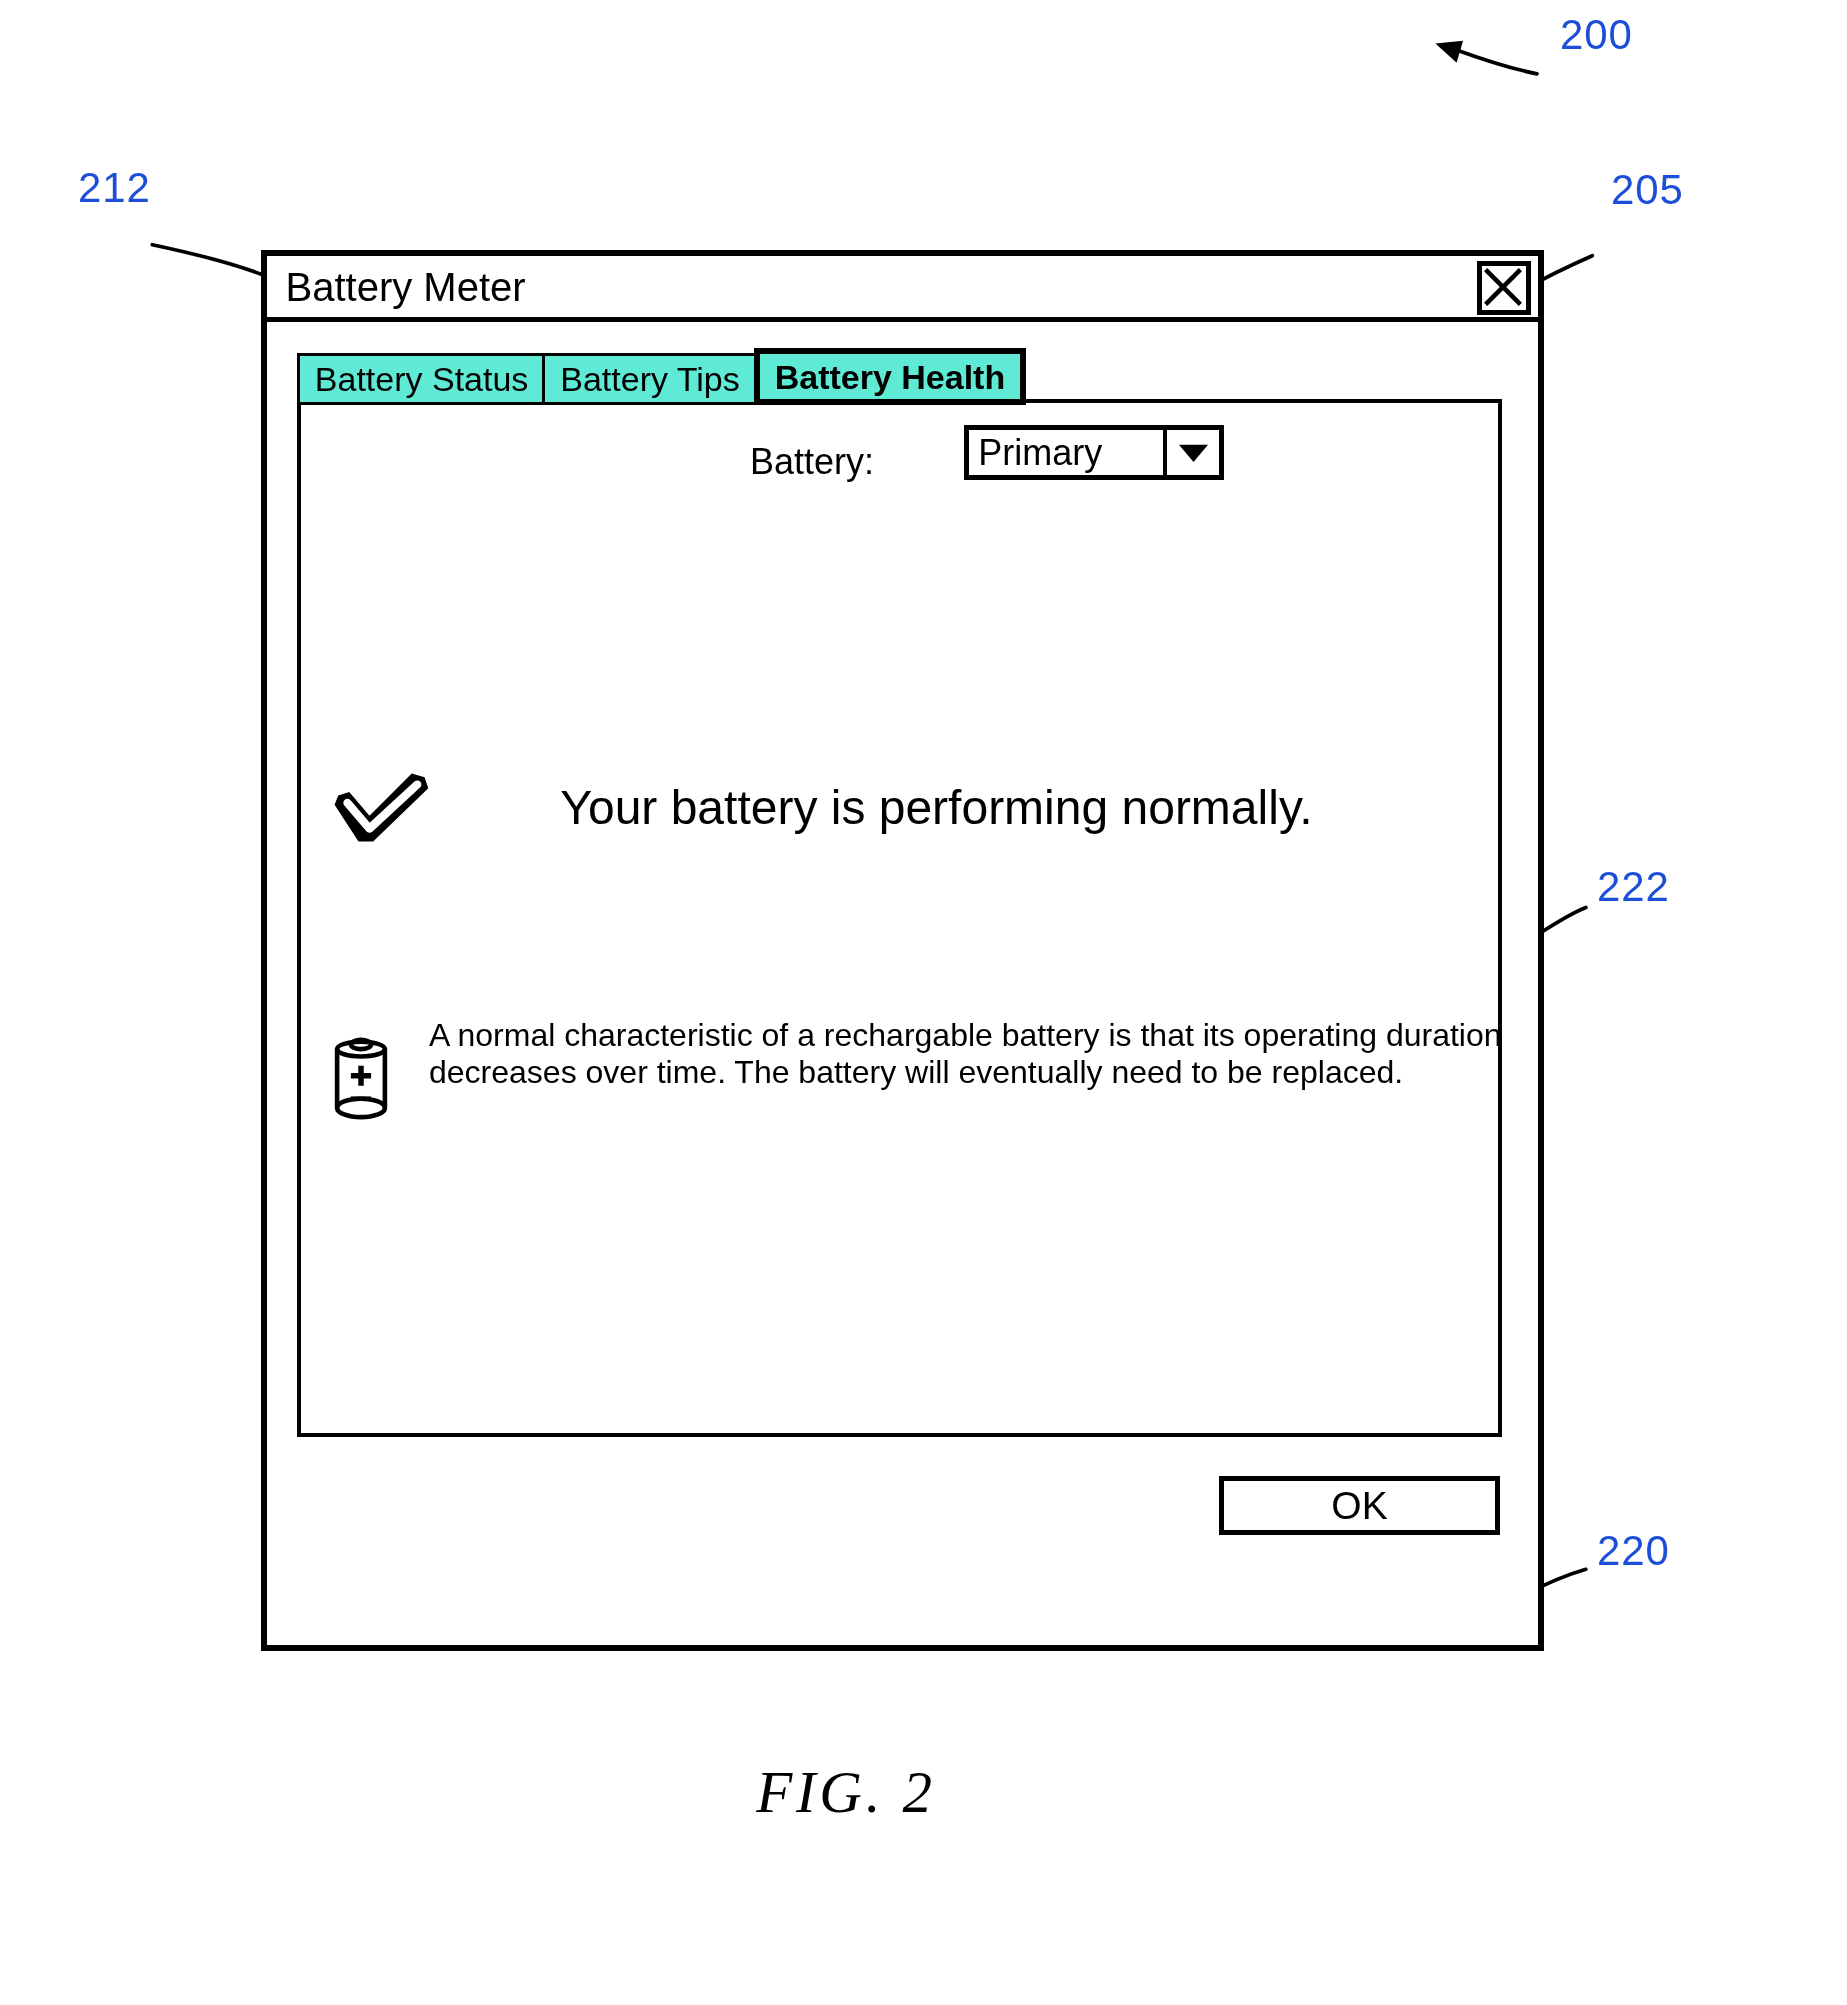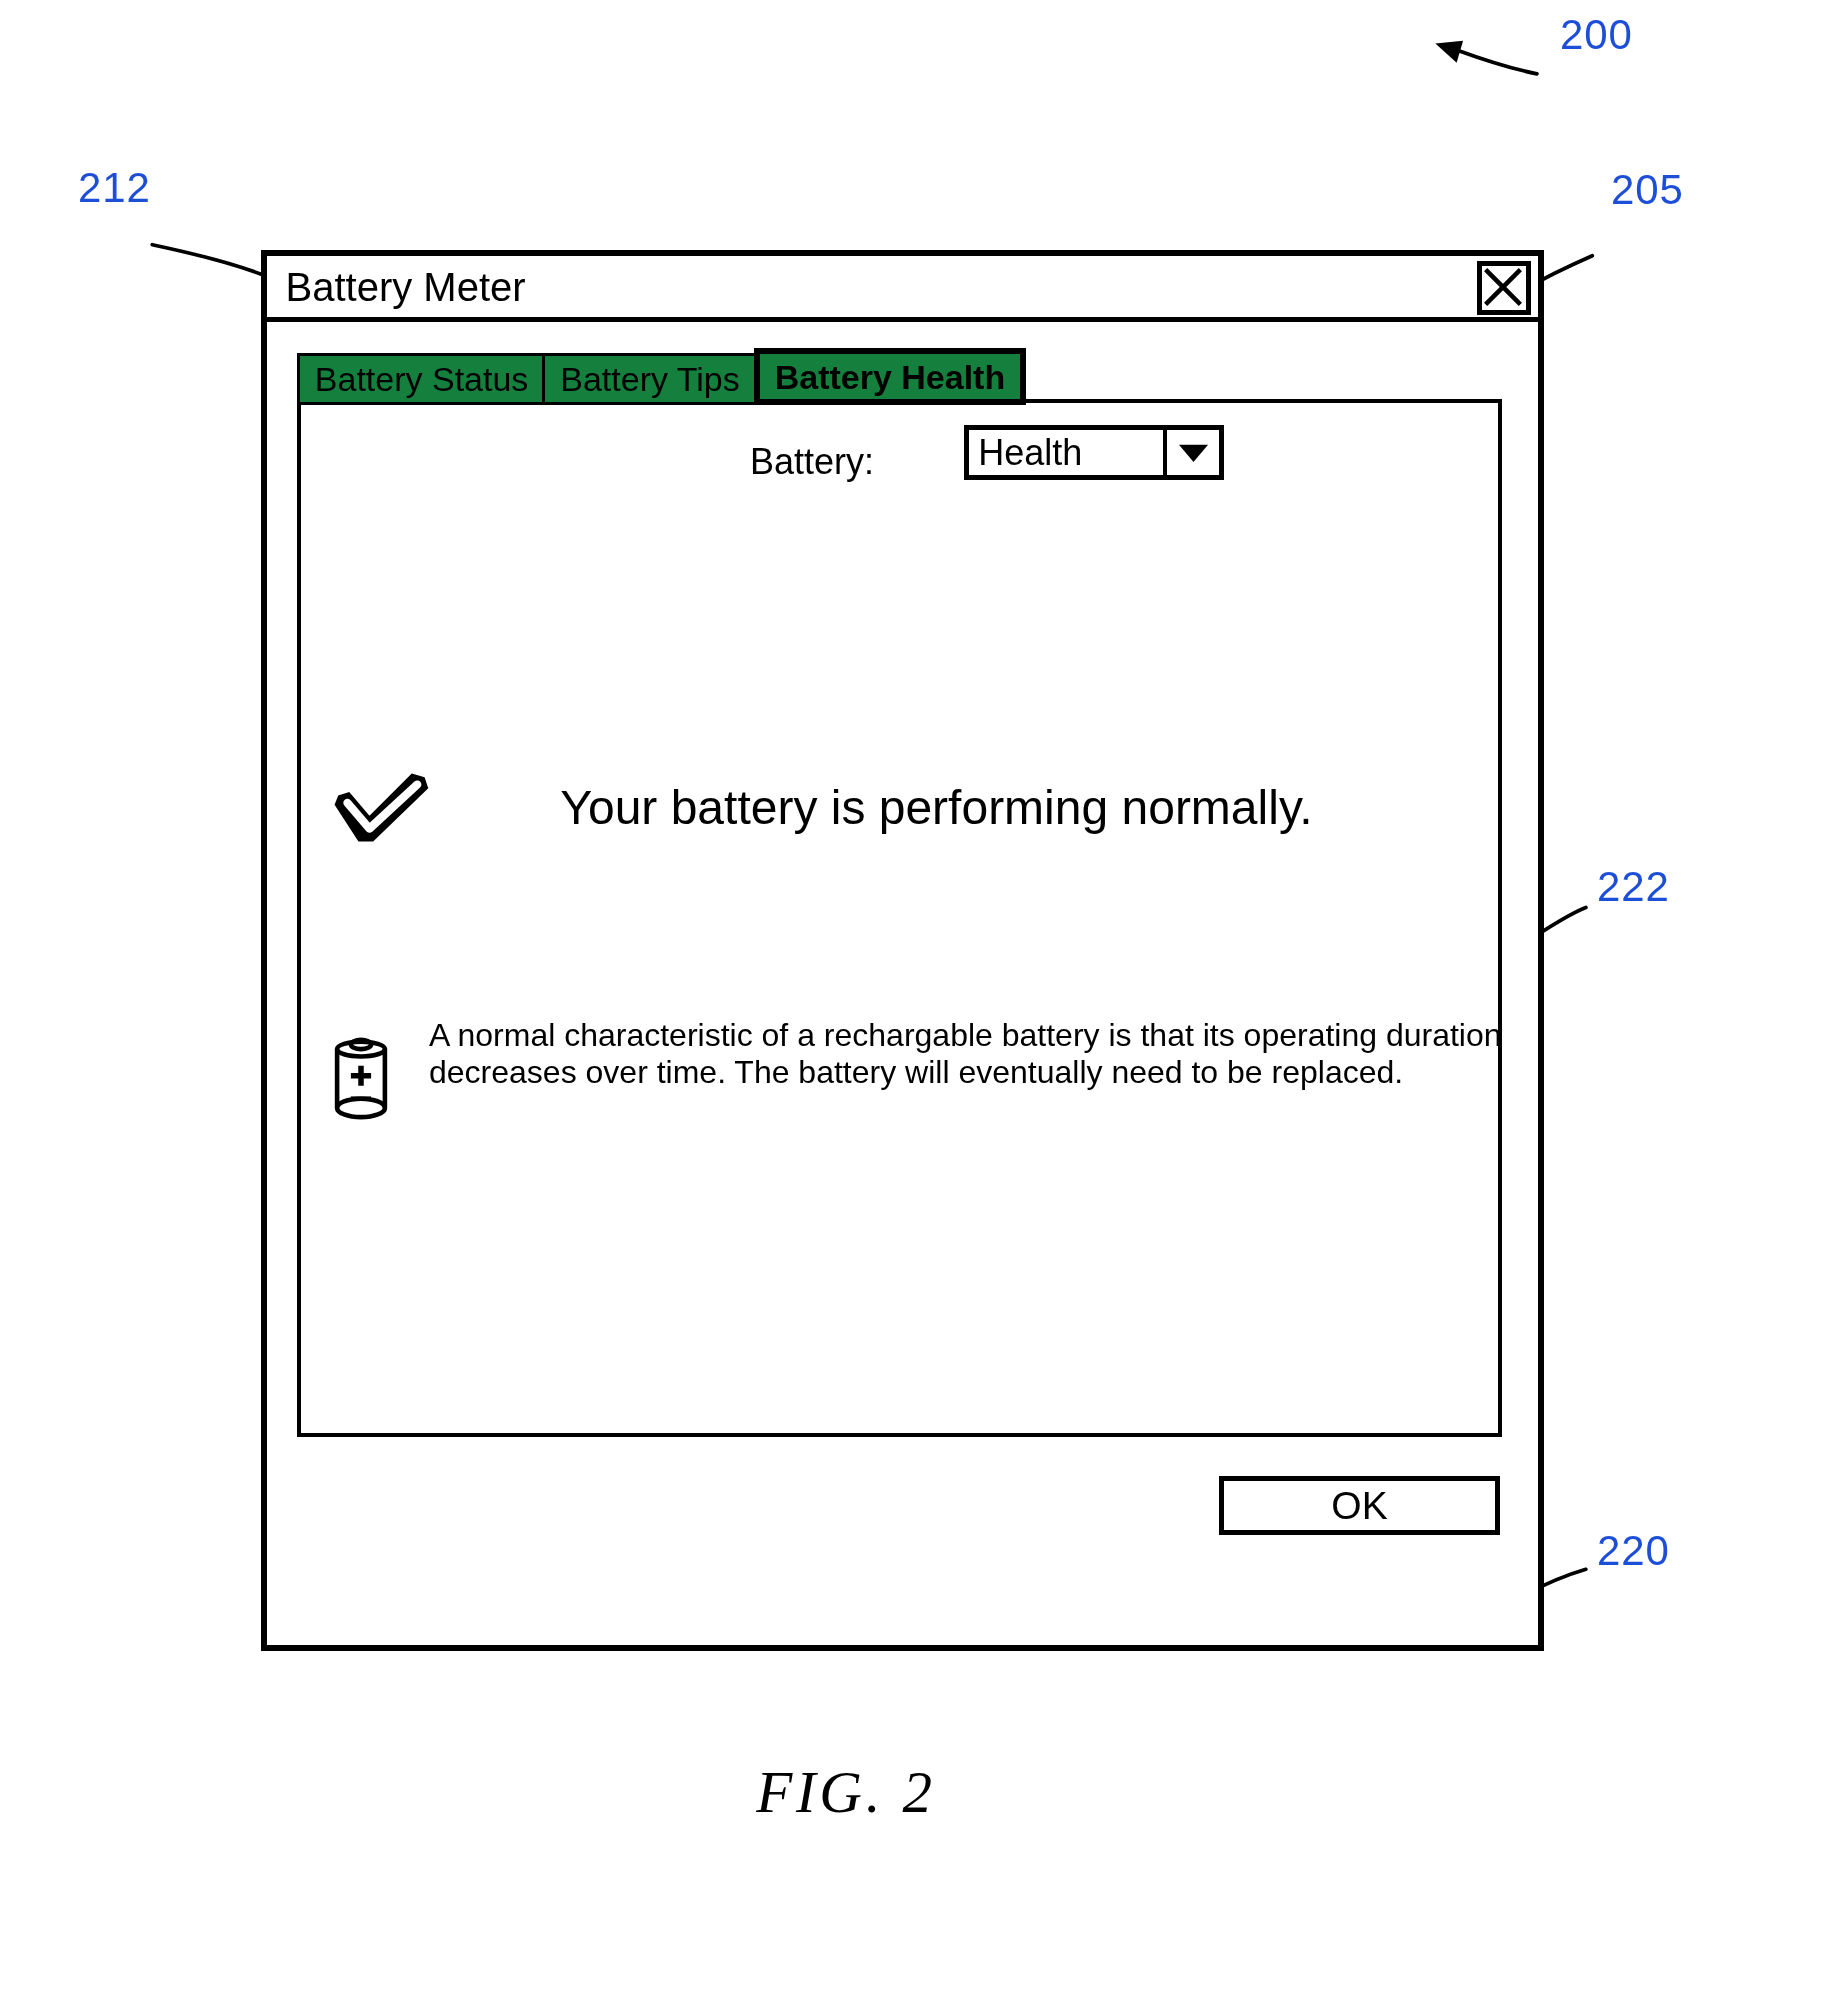--- a/index.html
+++ b/index.html
@@ -79,21 +79,21 @@
   
   #tabstrip {
     position: absolute;
     left: 30px;
     top: 92px;
     display: flex;
     align-items: flex-end;
     z-index: 3;
   }
   .tab {
-    background: #15803d;
+    background: #5eead4;
     border: 3.7px solid #000000;
     box-sizing: border-box;
     height: 52px;
     padding: 0 14.8px;
     display: flex;
     align-items: center;
     justify-content: center;
     font-size: 34px;
     line-height: 34px;
     white-space: nowrap;
@@ -307,21 +307,21 @@
       <div class="tab selected">
         <span>Battery Health</span>
       </div>
     </div>
 
     <div id="panel">
 
       <div id="battery-row">
         <div id="battery-label">Battery:</div>
         <div id="battery-select">
-          <div id="battery-value">Health</div>
+          <div id="battery-value">Primary</div>
           <div id="battery-arrow">
             <svg width="31" height="20" viewBox="0 0 34 22" xmlns="http://www.w3.org/2000/svg">
               <polygon points="1,2 33,2 17,21" fill="#000"></polygon>
             </svg>
           </div>
         </div>
       </div>
 
       <div id="status-row">
         <div id="check-icon-wrap">

